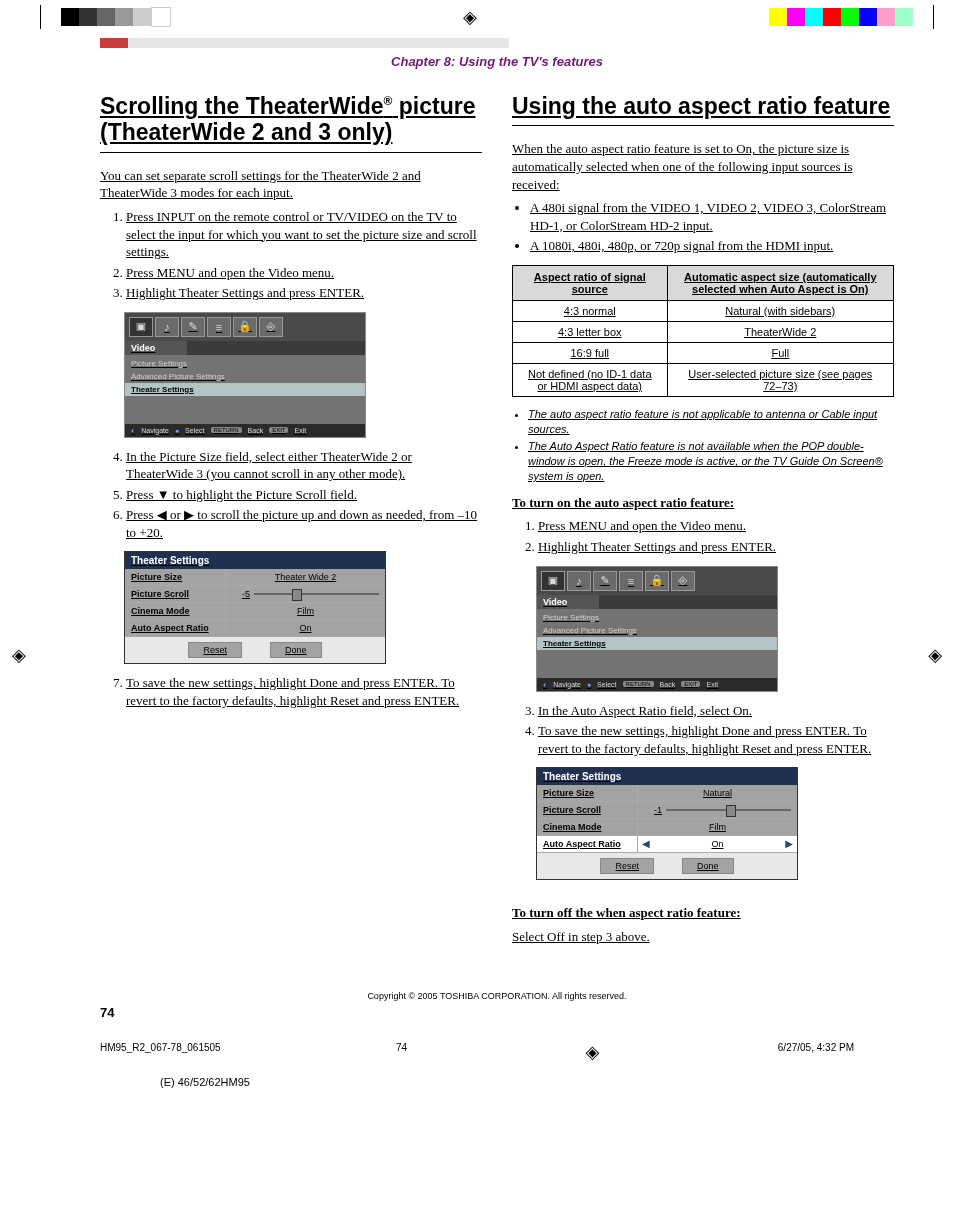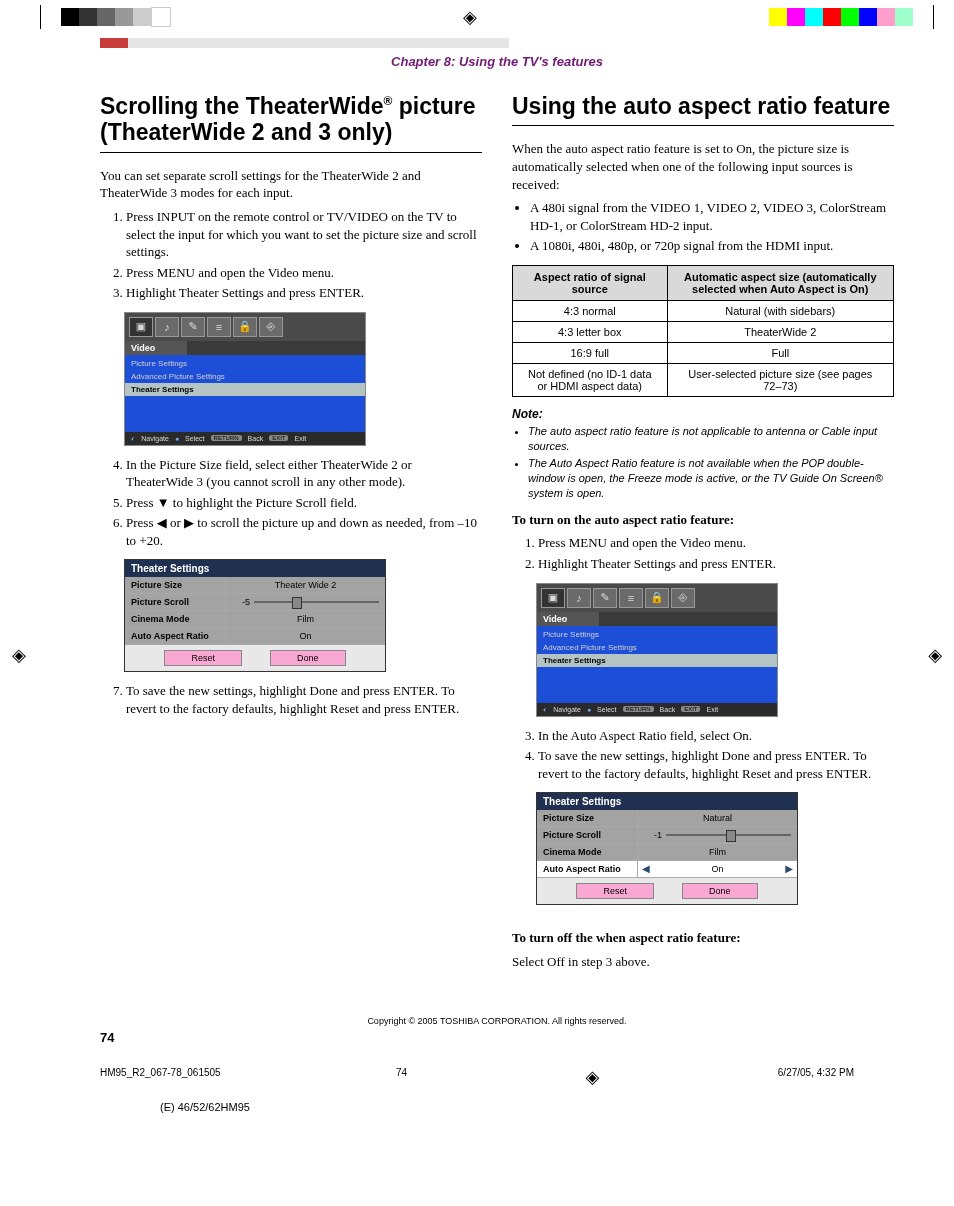--- a/index.html
+++ b/index.html
@@ -42,20 +42,21 @@
     position: absolute;
     left: 0; top: -16px;
     width: 48%;
     height: 10px;
     background: #e6e6e6;
     border-left: 28px solid #c83c3c;
   }
   .cols {
     display: flex;
     gap: 30px;
+    text-decoration: underline;
   }
   .col {
     flex: 1;
     min-width: 0;
   }
   h1 {
     font-family: Arial, Helvetica, sans-serif;
     font-weight: bold;
     font-size: 23px;
     margin: 0 0 6px 0;
@@ -126,21 +127,21 @@
     background: #6a6a6a;
     border: 1px solid #999;
     display: flex; align-items: center; justify-content: center;
     font-size: 11px;
   }
   .osd .icon-row .ic.sel { background: #333; }
   .osd .tab-lbl {
     background: #555; padding: 2px 6px; font-weight: bold; font-size: 9px; color: #fff;
     width: 50px;
   }
-  .osd .menu-body { background: #1d4ed8; padding: 2px 0 36px 0; }
+  .osd .menu-body { background: #737373; padding: 2px 0 28px 0; }
   .osd .mi {
     padding: 2px 6px; font-size: 8px; color: #cfcfcf;
   }
   .osd .mi.hl { background: #b4c4c4; color: #000; font-weight: bold; }
   .osd .nav-bar {
     display: flex; gap: 6px; padding: 3px 6px;
     background: #2a2a2a; font-size: 7px; align-items: center;
   }
   .osd .nav-bar .pill {
     background: #888; color: #000; padding: 0 3px; border-radius: 2px; font-size: 6px;
@@ -186,21 +187,21 @@
   }
   .ts-panel .slider .thumb {
     position: absolute; top: -4px; width: 8px; height: 10px;
     background: #888; border: 1px solid #333;
   }
   .ts-panel .btnrow {
     display: flex; justify-content: center; gap: 28px;
     padding: 5px 0; background: #e8e8e8;
   }
   .ts-panel .btn {
-    background: #f9a8d4; border: 1px solid #888; padding: 2px 26px;
+    background: #a3a3a3; border: 1px solid #888; padding: 2px 14px;
     font-size: 9px;
   }
 
   .footer {
     margin-top: 40px;
     font-family: Arial, Helvetica, sans-serif;
     font-size: 9px;
     text-align: center;
   }
   .pgnum {
@@ -370,21 +371,20 @@
               <td>16:9 full</td>
               <td>Full</td>
             </tr>
         <tr>
               <td>Not defined (no ID-1 data or HDMI aspect data)</td>
               <td>User-selected picture size (see pages 72–73)</td>
             </tr>
       </tbody>
         </table>
 
-      <div class="note-hdr">Note:</div>
       <ul class="note-list">
         <li>The auto aspect ratio feature is not applicable to antenna or Cable input sources.</li>
         <li>The Auto Aspect Ratio feature is not available when the POP double-window is open, the Freeze mode is active, or the TV Guide On Screen® system is open.</li>
       </ul>
 
       <p class="bold">To turn on the auto aspect ratio feature:</p>
       <ol>
         <li>Press MENU and open the Video menu.</li>
         <li>Highlight Theater Settings and press ENTER.</li>
       </ol>

